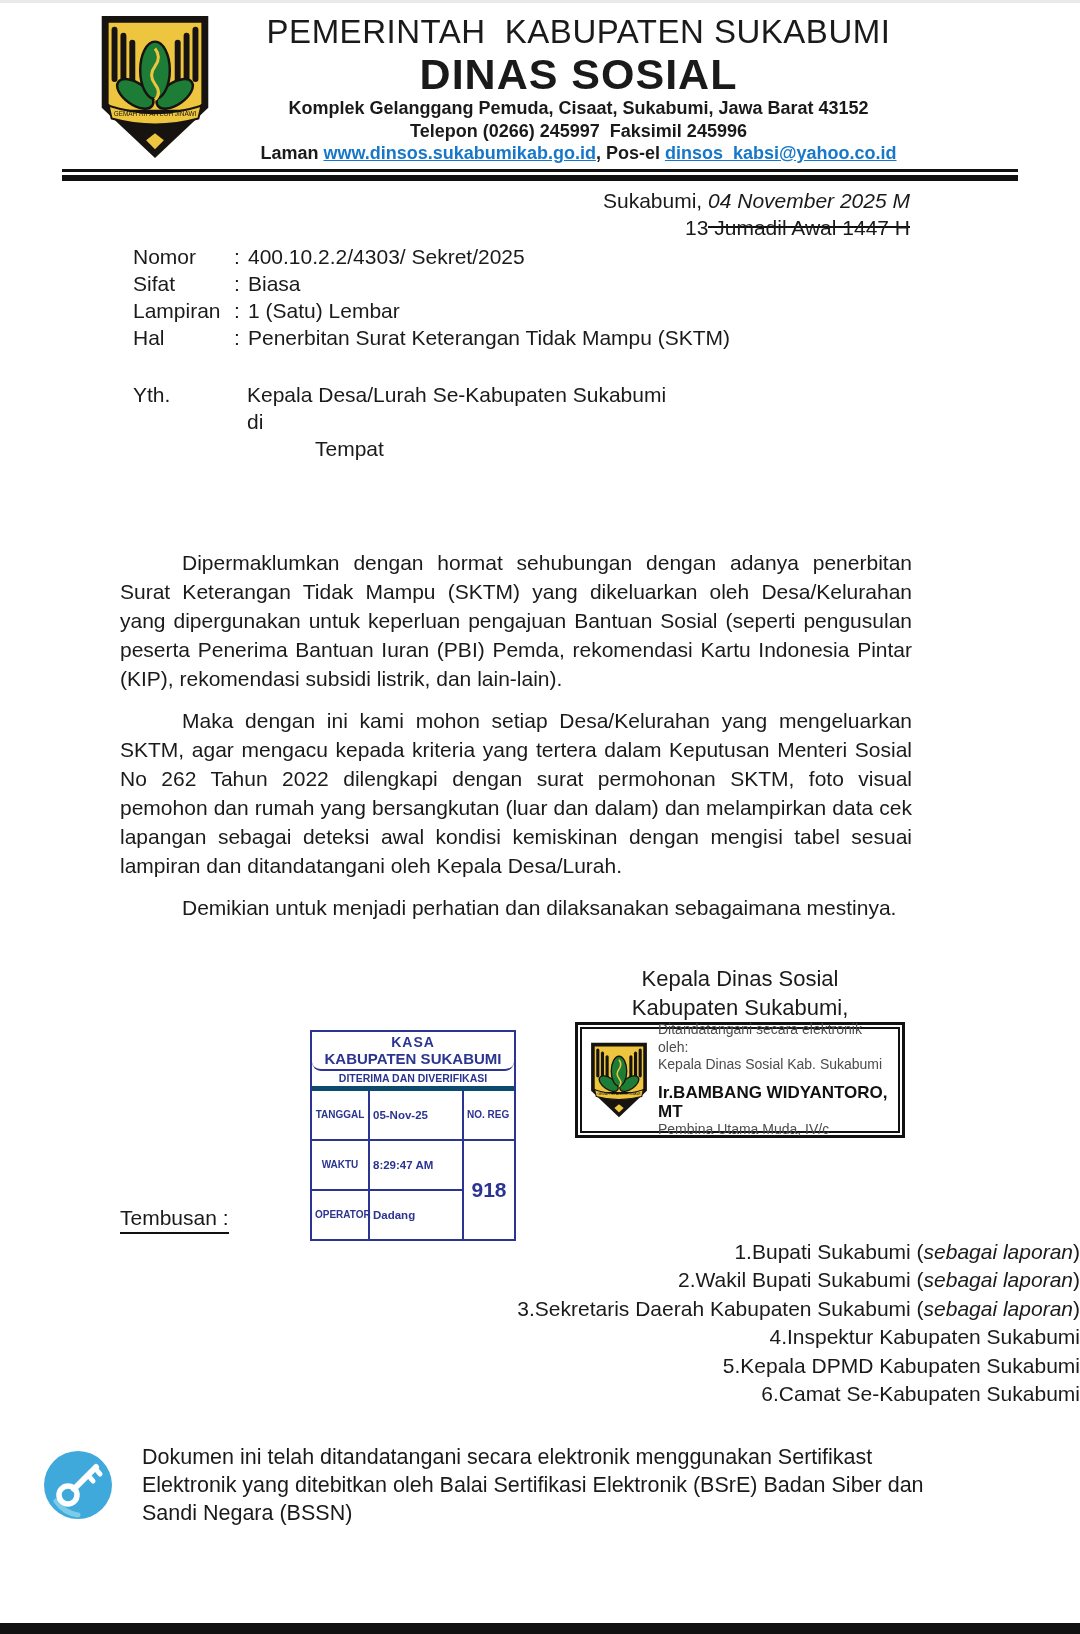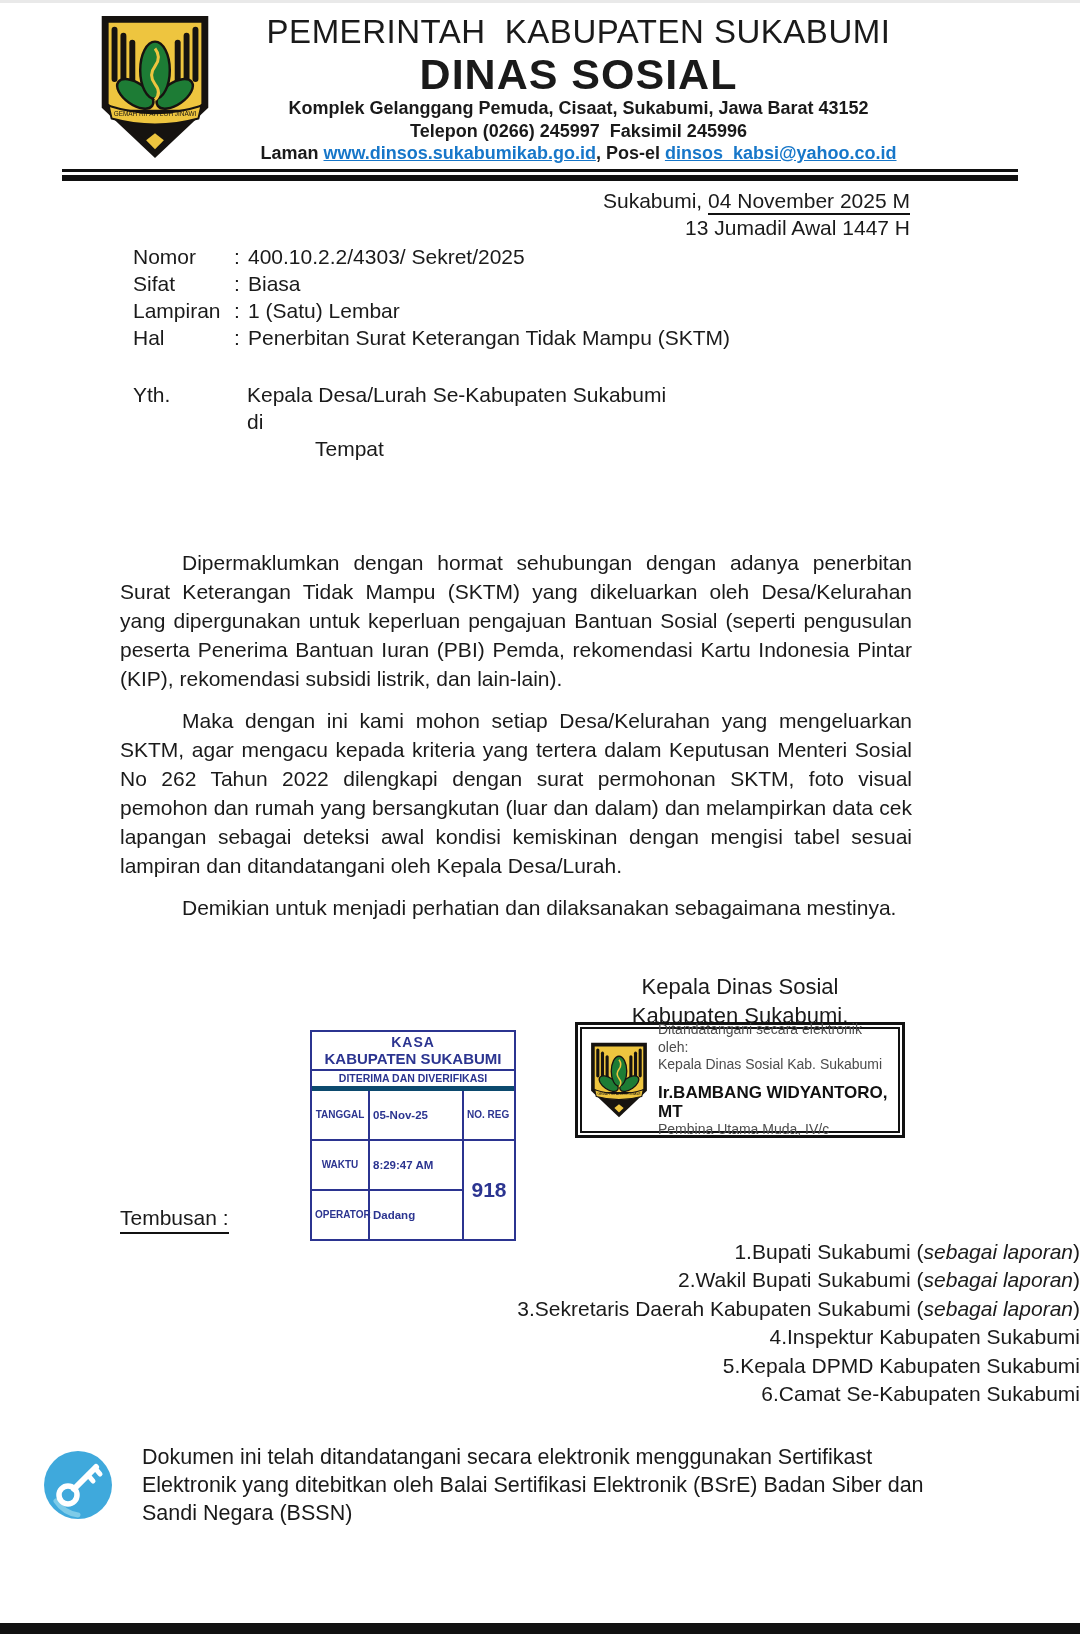--- a/index.html
+++ b/index.html
@@ -14,44 +14,44 @@
   .lh-text{flex:1;text-align:center;}
   .lh-gov{font-size:33px;line-height:38px;white-space:pre-wrap;letter-spacing:.5px;}
   .lh-agency{font-size:43px;line-height:46px;font-weight:bold;letter-spacing:1px;}
   .lh-line{font-size:18px;line-height:22.5px;font-weight:bold;white-space:pre-wrap;}
   .lh-link{color:#1777c9;text-decoration:underline;cursor:pointer;}
   .rule{margin:4px 62px 0 62px;}
   .rule-thin{height:3px;background:#111;margin-bottom:3px;}
   .rule-thick{height:6px;background:#111;}
   
   .dateline{margin-top:6px;padding-right:170px;text-align:right;font-size:21px;line-height:27px;}
-  .u-date{border-bottom:2px solid #111;padding-bottom:1px;}
+  .u-date{border-bottom:2px solid #111;padding-bottom:14px;font-style:italic;}
   
   .meta{margin:2px 0 0 133px;font-size:21px;line-height:27px;}
   .meta-label{display:inline-block;width:101px;}
   .meta-sep{display:inline-block;width:14px;}
   
   .recipient{margin:30px 0 0 133px;font-size:21px;line-height:27px;}
   .rec-yth{display:inline-block;width:114px;}
   .rec-di{margin-left:114px;}
   .rec-place{margin-left:182px;}
   
   .body-text{margin:86px 168px 0 120px;}
   .body-text p{
     margin:0 0 13px 0;font-size:21px;line-height:29px;
     text-align:justify;text-indent:62px;
   }
   
   .sig-area{position:relative;height:230px;margin-top:38px;}
-  .sig-title{position:absolute;left:575px;top:12px;width:330px;text-align:center;
+  .sig-title{position:absolute;left:575px;top:4px;width:330px;text-align:center;
     font-size:22px;line-height:29px;}
   
   .kasa-box{position:absolute;left:310px;top:70px;width:206px;
     border:2px solid #2b3490;color:#2b3490;font-weight:bold;background:#fff;box-sizing:border-box;}
-  .kasa-head{text-align:center;padding:2px 0 1px;line-height:1.2;border-bottom:2px solid #2b3490;}
+  .kasa-head{text-align:center;padding:2px 0 1px;line-height:1.2;border-bottom:2px solid #2b3490;border-radius:9px;}
   .kasa-t1{font-size:14px;letter-spacing:1px;}
   .kasa-t2{font-size:15px;}
   .kasa-sub{text-align:center;font-size:10.5px;line-height:15px;border-bottom:5px solid #0c4a6e;}
   .kasa-grid{display:grid;grid-template-columns:58px 94px 1fr;}
   .kg{padding:18px 3px;font-size:10px;}
   .kg-lab{text-align:center;border-right:2px solid #2b3490;}
   .kg-val{font-size:11.5px;border-right:2px solid #2b3490;}
   .kg-bt{border-top:2px solid #2b3490;}
   .kg-noreg-lab{text-align:left;font-size:10px;}
   .kg-noreg-val{grid-area:2/3/4/4;display:flex;align-items:center;justify-content:center;

